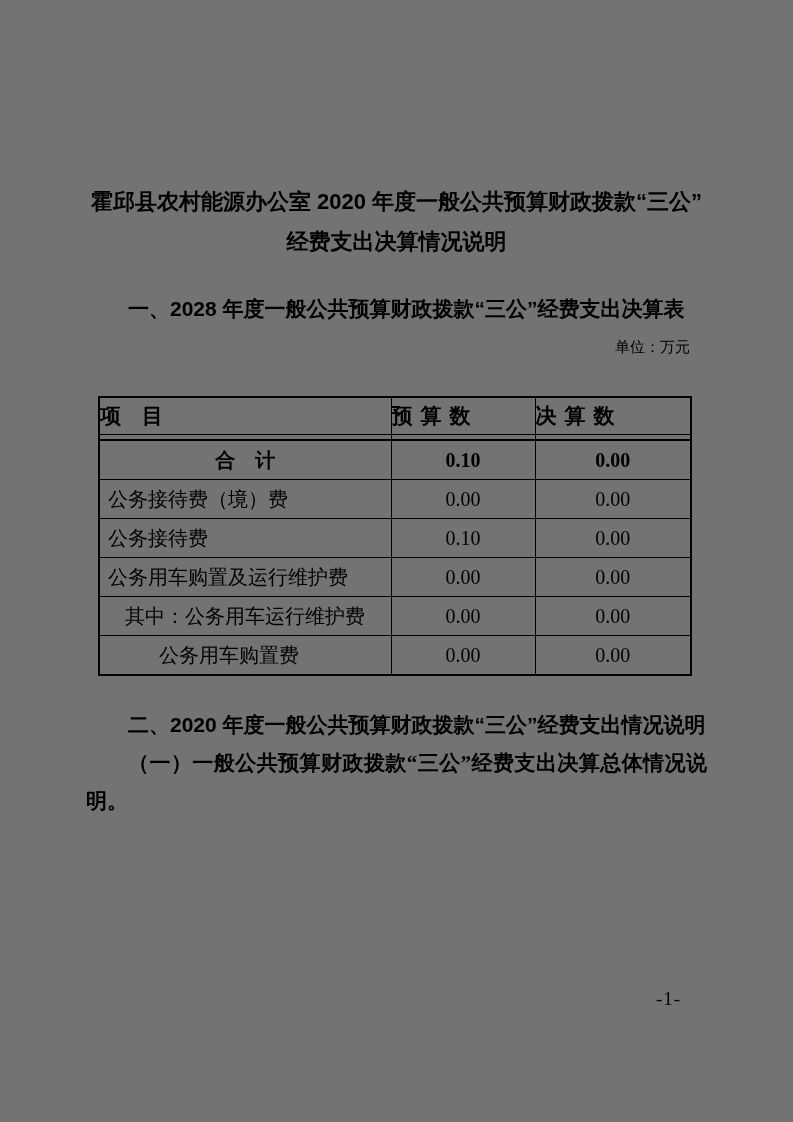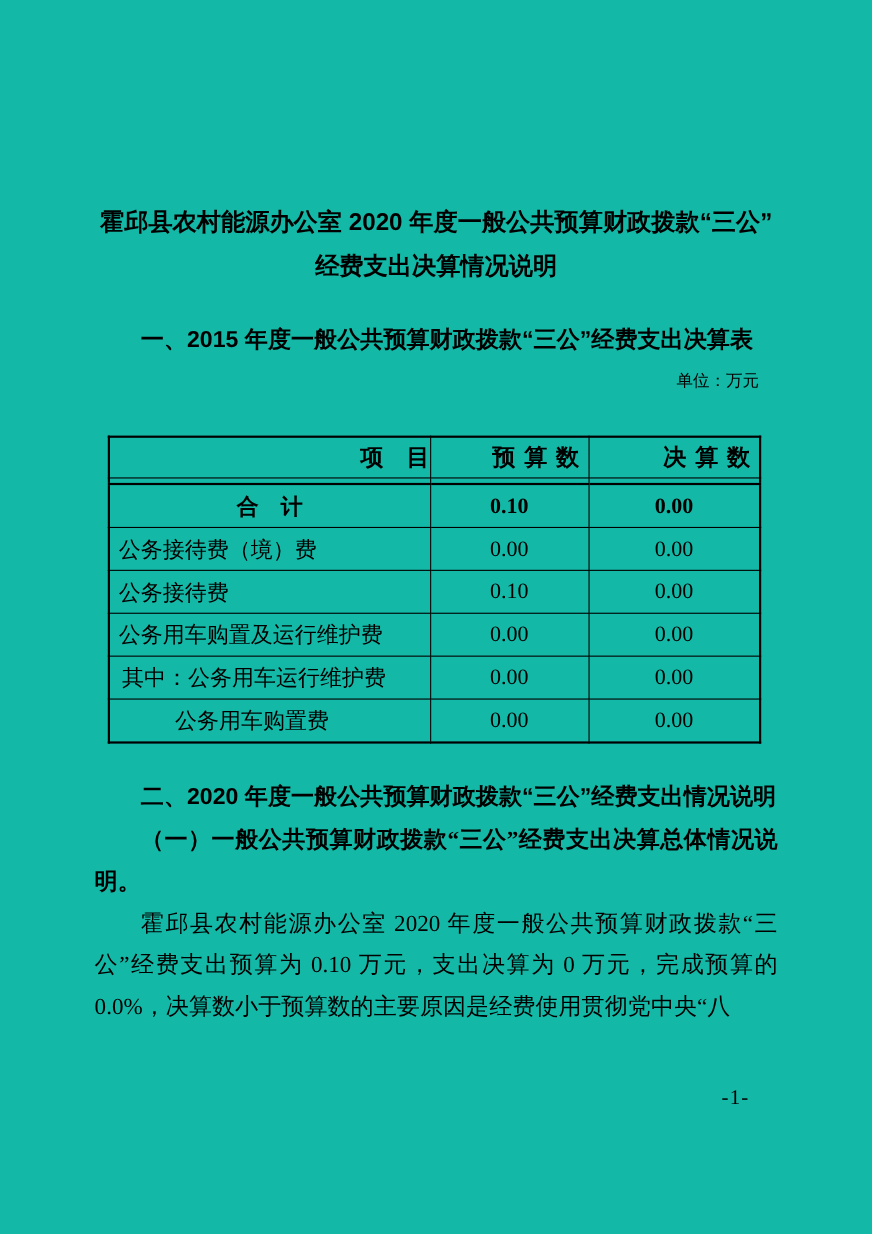--- a/index.html
+++ b/index.html
@@ -1,20 +1,20 @@
 <!DOCTYPE html>
 <html><head>
 <meta charset="utf-8">
 <style>
   html, body { margin: 0; padding: 0; background: #ffffff; }
   .page {
     position: relative;
     width: 793px;
     height: 1122px;
-    background: #14b8a6;
+    background: #737373;
     color: #000;
     font-family: "Liberation Serif", "DejaVu Serif", serif;
     overflow: hidden;
   }
   .content { padding: 0 86px; }
 
   .doc-title {
     margin: 182px 0 0 0;
     text-align: center;
     font-family: "Liberation Sans", "DejaVu Sans", sans-serif;
@@ -52,21 +52,21 @@
   table.expense th, table.expense td {
     border: 1px solid #000;
     padding: 0;
     vertical-align: middle;
     overflow: hidden;
   }
   table.expense thead th {
     height: 36px;
     font-weight: bold;
     font-size: 21px;
-    text-align: right;
+    text-align: left;
     border-bottom: 1px solid #000;
   }
   .ls { letter-spacing: 8px; }
   tr.divider td {
     height: 4px;
     font-size: 0;
     line-height: 0;
     border-top: 1px solid #000;
     border-bottom: 2px solid #000;
   }
@@ -104,21 +104,21 @@
 <body>
 
 <div class="page">
   <div class="content">
 
     <div class="doc-title">
       <div>霍邱县农村能源办公室 2020 年度一般公共预算财政拨款“三公”</div>
       <div>经费支出决算情况说明</div>
     </div>
 
-    <p class="sec-heading">一、2015 年度一般公共预算财政拨款“三公”经费支出决算表</p>
+    <p class="sec-heading">一、2028 年度一般公共预算财政拨款“三公”经费支出决算表</p>
 
     <p class="unit-note">单位：万元</p>
 
     <table class="expense">
       <colgroup>
         <col style="width:292px">
         <col style="width:144px">
         <col style="width:156px">
       </colgroup>
       <thead>
@@ -148,34 +148,33 @@
     <td class="label" style="padding-left: 8px;">公务接待费</td>
     <td class="num">0.10</td>
     <td class="num">0.00</td>
   </tr>
           <tr class="data-row">
     <td class="label" style="padding-left: 8px;">公务用车购置及运行维护费</td>
     <td class="num">0.00</td>
     <td class="num">0.00</td>
   </tr>
           <tr class="data-row">
-    <td class="label" style="padding-left: 11px;">其中：公务用车运行维护费</td>
+    <td class="label" style="padding-left: 25px;">其中：公务用车运行维护费</td>
     <td class="num">0.00</td>
     <td class="num">0.00</td>
   </tr>
           <tr class="data-row">
     <td class="label" style="padding-left: 59px;">公务用车购置费</td>
     <td class="num">0.00</td>
     <td class="num">0.00</td>
   </tr>
         </tbody>
     </table>
 
     <p class="sec-heading sec2">二、2020 年度一般公共预算财政拨款“三公”经费支出情况说明</p>
 
     <p class="sub-heading">（一）一般公共预算财政拨款“三公”经费支出决算总体情况说明。</p>
 
-    <p class="body-para">霍邱县农村能源办公室 2020 年度一般公共预算财政拨款“三公”经费支出预算为 0.10 万元，支出决算为 0 万元，完成预算的 0.0%，决算数小于预算数的主要原因是经费使用贯彻党中央“八</p>
 
   </div>
 
   <div class="page-number">-1-</div>
 </div>
 
 </body></html>

